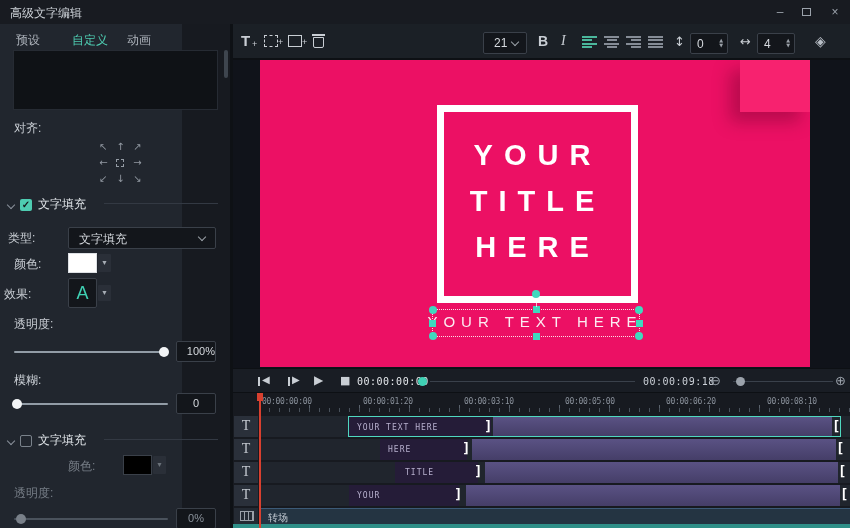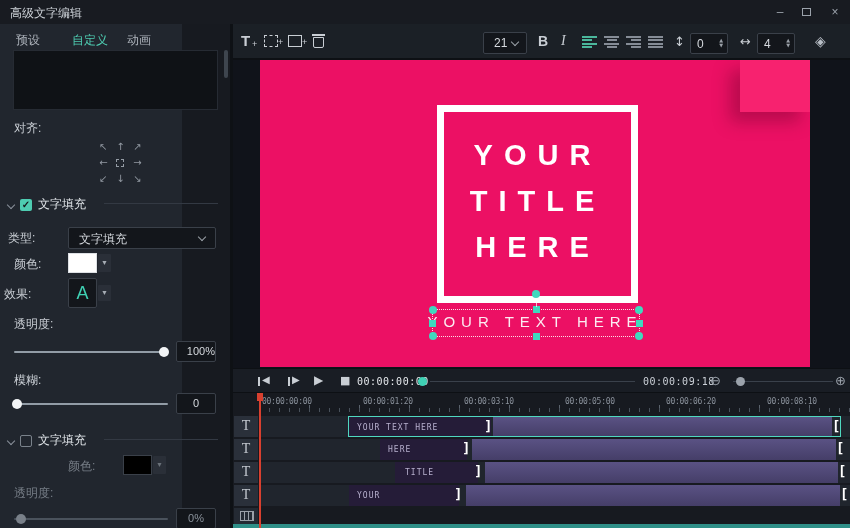--- a/index.html
+++ b/index.html
@@ -364,20 +364,23 @@
 
     <div class="clip" style="left:116px; top:92px; width:499px;">
       <div class="seg-dark" style="left:0; width:110px;">
         <span class="clip-label" style="left:8px;">YOUR</span>
       </div>
       <span class="bracket" style="left:105px;">]</span>
       <div class="seg-light" style="left:117px; width:374px;"></div>
       <span class="bracket" style="left:491px;">[</span>
     </div>
 
+    <div class="transition-bar">
+      <span class="transition-label">转场</span>
+    </div>
 
     <div class="tl-scrollbar"></div>
 
     <div class="playhead-line"></div>
     <div class="playhead-cap"></div>
   </div>
 
 </div>
 
 </body></html>

